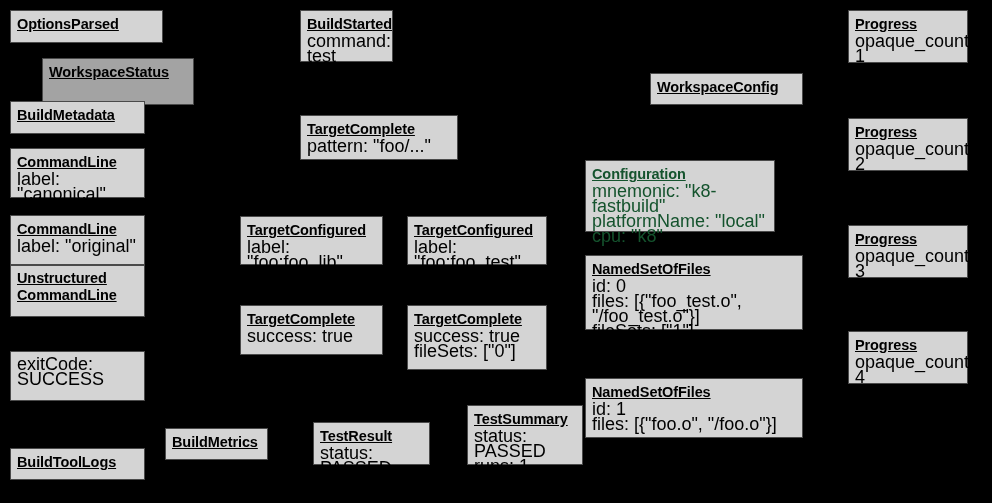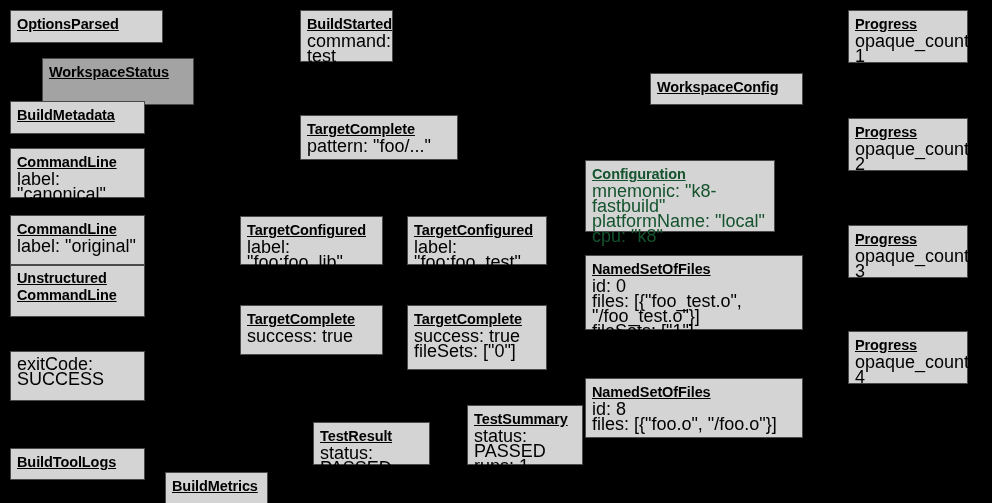--- a/index.html
+++ b/index.html
@@ -64,21 +64,21 @@
     <div class="node title-only" style="left: 10px; top: 265px; width: 135px; height: 52px; background: rgb(212, 212, 212); border-color: rgb(74, 74, 74); color: rgb(0, 0, 0);">
       <div><span class="node-title">Unstructured
 CommandLine</span></div>
     </div>
     <div class="node" style="left: 10px; top: 351px; width: 135px; height: 50px; background: rgb(212, 212, 212); border-color: rgb(74, 74, 74); color: rgb(0, 0, 0);">
       <div class="node-fields">exitCode: SUCCESS</div>
     </div>
     <div class="node title-only" style="left: 10px; top: 448px; width: 135px; height: 32px; background: rgb(212, 212, 212); border-color: rgb(74, 74, 74); color: rgb(0, 0, 0);">
       <div><span class="node-title">BuildToolLogs</span></div>
     </div>
-    <div class="node title-only" style="left: 165px; top: 472px; width: 103px; height: 32px; background: rgb(212, 212, 212); border-color: rgb(74, 74, 74); color: rgb(0, 0, 0);">
+    <div class="node title-only" style="left: 165px; top: 428px; width: 103px; height: 32px; background: rgb(212, 212, 212); border-color: rgb(74, 74, 74); color: rgb(0, 0, 0);">
       <div><span class="node-title">BuildMetrics</span></div>
     </div>
     <div class="node" style="left: 300px; top: 10px; width: 93px; height: 52px; background: rgb(212, 212, 212); border-color: rgb(74, 74, 74); color: rgb(0, 0, 0);">
       <div><span class="node-title">BuildStarted</span></div>
       <div class="node-fields">command: test</div>
     </div>
     <div class="node" style="left: 300px; top: 115px; width: 158px; height: 45px; background: rgb(212, 212, 212); border-color: rgb(74, 74, 74); color: rgb(0, 0, 0);">
       <div><span class="node-title">TargetComplete</span></div>
       <div class="node-fields">pattern: "foo/..."</div>
     </div>
@@ -118,21 +118,21 @@
 cpu: "k8"</div>
     </div>
     <div class="node" style="left: 585px; top: 255px; width: 218px; height: 75px; background: rgb(212, 212, 212); border-color: rgb(74, 74, 74); color: rgb(0, 0, 0);">
       <div><span class="node-title">NamedSetOfFiles</span></div>
       <div class="node-fields">id: 0
 files: [{"foo_test.o", "/foo_test.o"}]
 fileSets: ["1"]</div>
     </div>
     <div class="node" style="left: 585px; top: 378px; width: 218px; height: 60px; background: rgb(212, 212, 212); border-color: rgb(74, 74, 74); color: rgb(0, 0, 0);">
       <div><span class="node-title">NamedSetOfFiles</span></div>
-      <div class="node-fields">id: 8
+      <div class="node-fields">id: 1
 files: [{"foo.o", "/foo.o"}]</div>
     </div>
     <div class="node" style="left: 848px; top: 10px; width: 120px; height: 53px; background: rgb(212, 212, 212); border-color: rgb(74, 74, 74); color: rgb(0, 0, 0);">
       <div><span class="node-title">Progress</span></div>
       <div class="node-fields">opaque_count: 1</div>
     </div>
     <div class="node" style="left: 848px; top: 118px; width: 120px; height: 53px; background: rgb(212, 212, 212); border-color: rgb(74, 74, 74); color: rgb(0, 0, 0);">
       <div><span class="node-title">Progress</span></div>
       <div class="node-fields">opaque_count: 2</div>
     </div>

